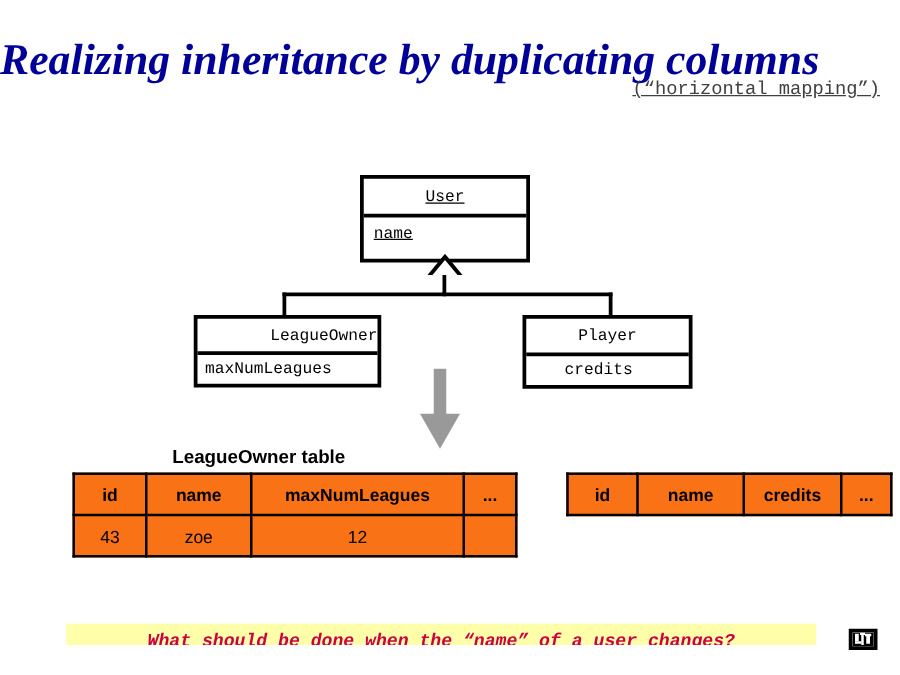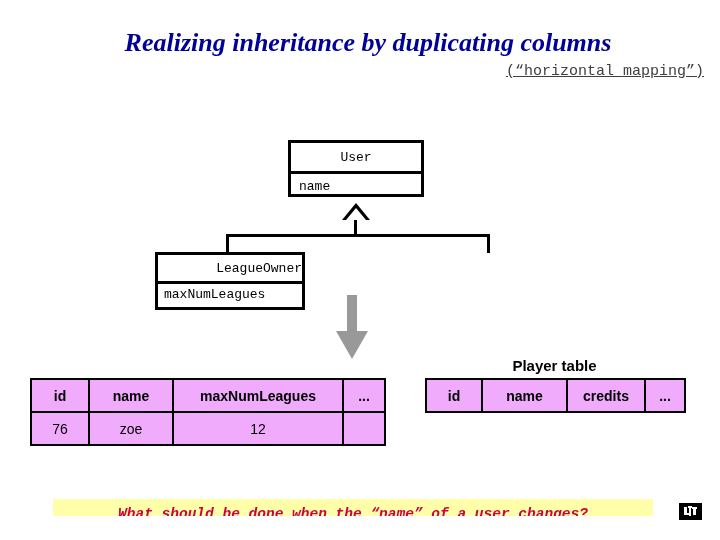--- a/index.html
+++ b/index.html
@@ -23,25 +23,24 @@
   
   .title {
     position: absolute;
     left: 0;
     top: 28px;
     width: 640px;
     text-align: center;
     font-family: "Liberation Serif", "DejaVu Serif", serif;
     font-weight: bold;
     font-style: italic;
-    font-size: 26px;
+    font-size: 35px;
     color: #000099;
     letter-spacing: 0px;
     white-space: nowrap;
-    margin-left: 48px;
   }
   .subtitle {
     position: absolute;
     right: 16px;
     top: 63px;
     font-family: "Liberation Mono", "DejaVu Sans Mono", monospace;
     font-size: 15px;
     color: #404040;
     white-space: nowrap;
     text-decoration: underline;
@@ -67,21 +66,21 @@
   .uml-attr {
     font-family: "Liberation Mono", "DejaVu Sans Mono", monospace;
     font-size: 13px;
     color: #000000;
     box-sizing: border-box;
     white-space: nowrap;
     overflow: hidden;
   }
 
   
-  #box-user { left: 288px; top: 140px; width: 136px; height: 57px; }
+  #box-user { left: 288px; top: 140px; width: 136px; height: 70px; text-decoration: underline; }
   #box-user .uml-name { height: 31px; line-height: 29px; }
   #box-user .uml-attr { height: 26px; line-height: 25px; text-align: left; padding-left: 8px; }
 
   
   #box-leagueowner { left: 155px; top: 252px; width: 150px; height: 58px; }
   #box-leagueowner .uml-name { height: 29px; line-height: 27px; text-align: right; }
   #box-leagueowner .uml-attr { height: 23px; line-height: 22px; text-align: left; padding-left: 6px; }
 
   
   #box-player { left: 418px; top: 252px; width: 136px; height: 59px; }
@@ -141,22 +140,23 @@
     font-family: "Liberation Sans", sans-serif;
     font-weight: bold;
     font-size: 15px;
     color: #000000;
     text-align: center;
     white-space: nowrap;
   }
   table.dbtable {
     position: absolute;
     border-collapse: collapse;
-    background: #f0abfc;
+    background: #f97316;
     table-layout: fixed;
+    margin-left: 28px;
   }
   table.dbtable td {
     border: 2px solid #000000;
     font-family: "Liberation Sans", sans-serif;
     font-size: 14px;
     color: #000000;
     height: 31px;
     padding: 0 4px;
     overflow: hidden;
     white-space: nowrap;
@@ -224,48 +224,52 @@
   <div class="line" id="gen-stem"></div>
   <div class="line" id="gen-bus"></div>
   <div class="line" id="gen-drop-left"></div>
   <div class="line" id="gen-drop-right"></div>
 
   <div class="umlbox" id="box-leagueowner">
     <div class="uml-name">LeagueOwner</div>
     <div class="uml-attr">maxNumLeagues</div>
   </div>
 
+  <div class="umlbox" id="box-player">
+    <div class="uml-name">Player</div>
+    <div class="uml-attr">credits</div>
+  </div>
 
   <div class="map-arrow-shaft"></div>
   <div class="map-arrow-head"></div>
 
+  <div class="table-caption" style="left:30px; top:357px; width:354px;">LeagueOwner table</div>
   <table class="dbtable" id="table-leagueowner">
     <colgroup>
       <col style="width:58px">
         <col style="width:84px">
         <col style="width:170px">
         <col style="width:42px">
     </colgroup>
     <tbody>
       <tr class="header">
         <td class="c-center">id</td>
         <td class="c-center">name</td>
         <td class="c-center">maxNumLeagues</td>
         <td class="c-center">...</td>
       </tr>
       <tr class="datarow">
-        <td class="c-center">76</td>
+        <td class="c-center">43</td>
         <td class="c-center">zoe</td>
         <td class="c-left">12</td>
         <td class="c-center"></td>
       </tr>
     </tbody>
   </table>
 
-  <div class="table-caption" style="left:425px; top:357px; width:259px;">Player table</div>
   <table class="dbtable" id="table-player">
     <colgroup>
       <col style="width:56px">
         <col style="width:85px">
         <col style="width:78px">
         <col style="width:40px">
     </colgroup>
     <tbody>
       <tr class="header">
         <td class="c-center">id</td>

